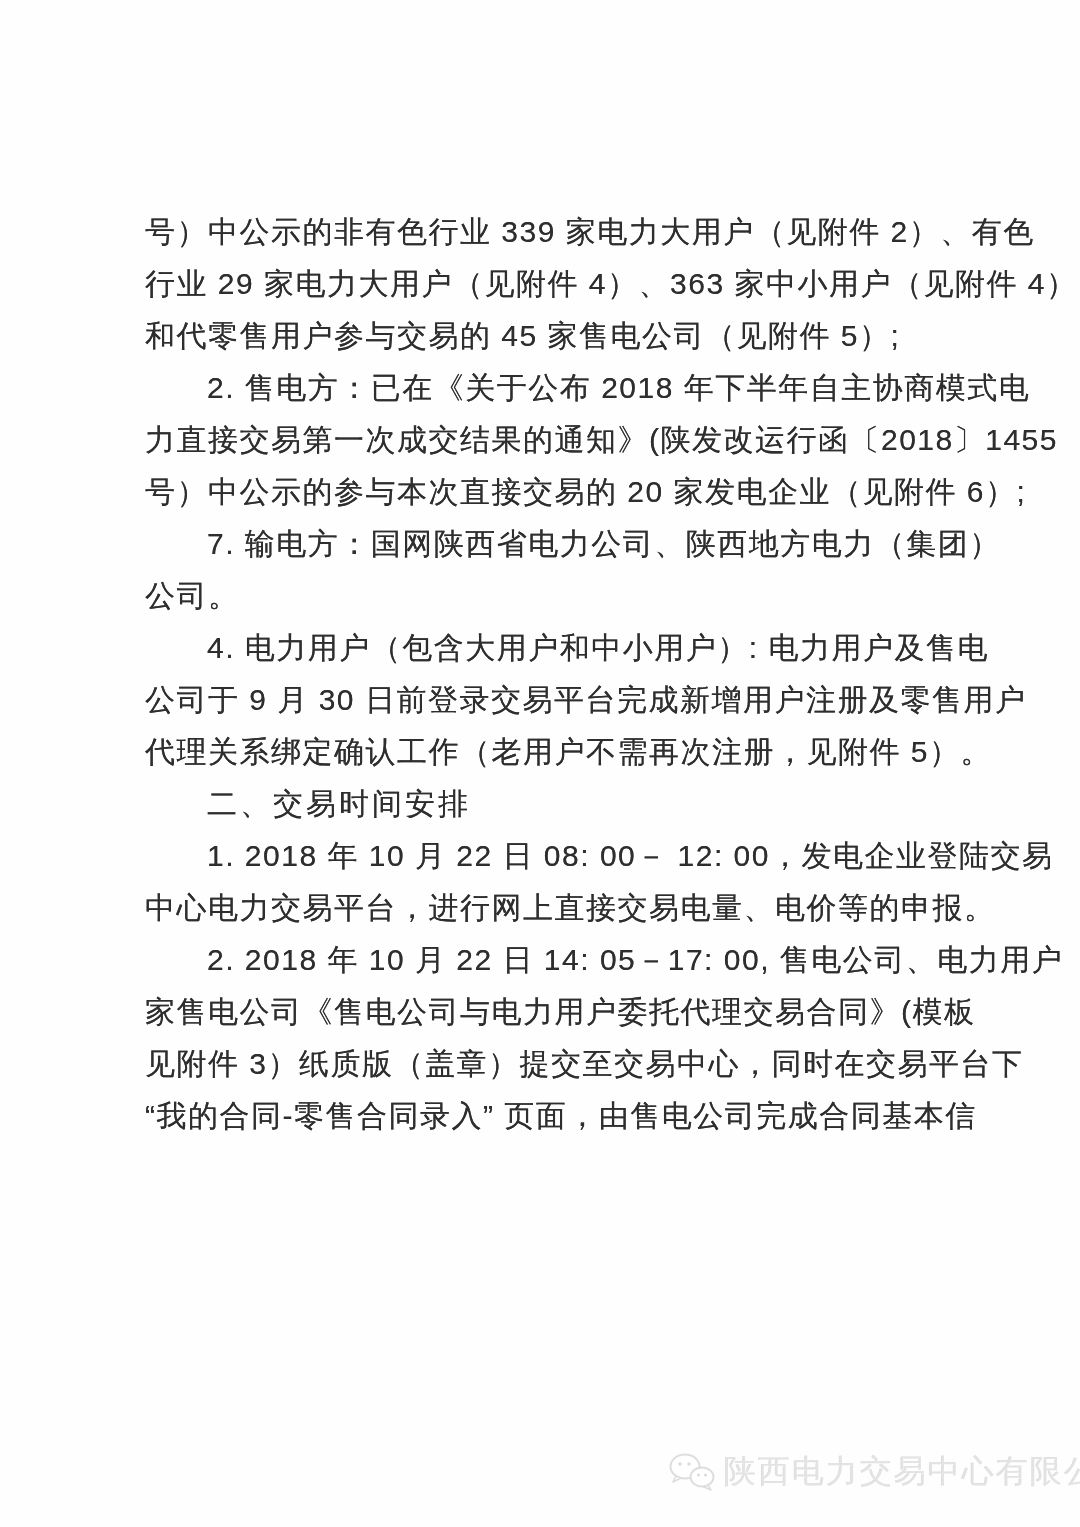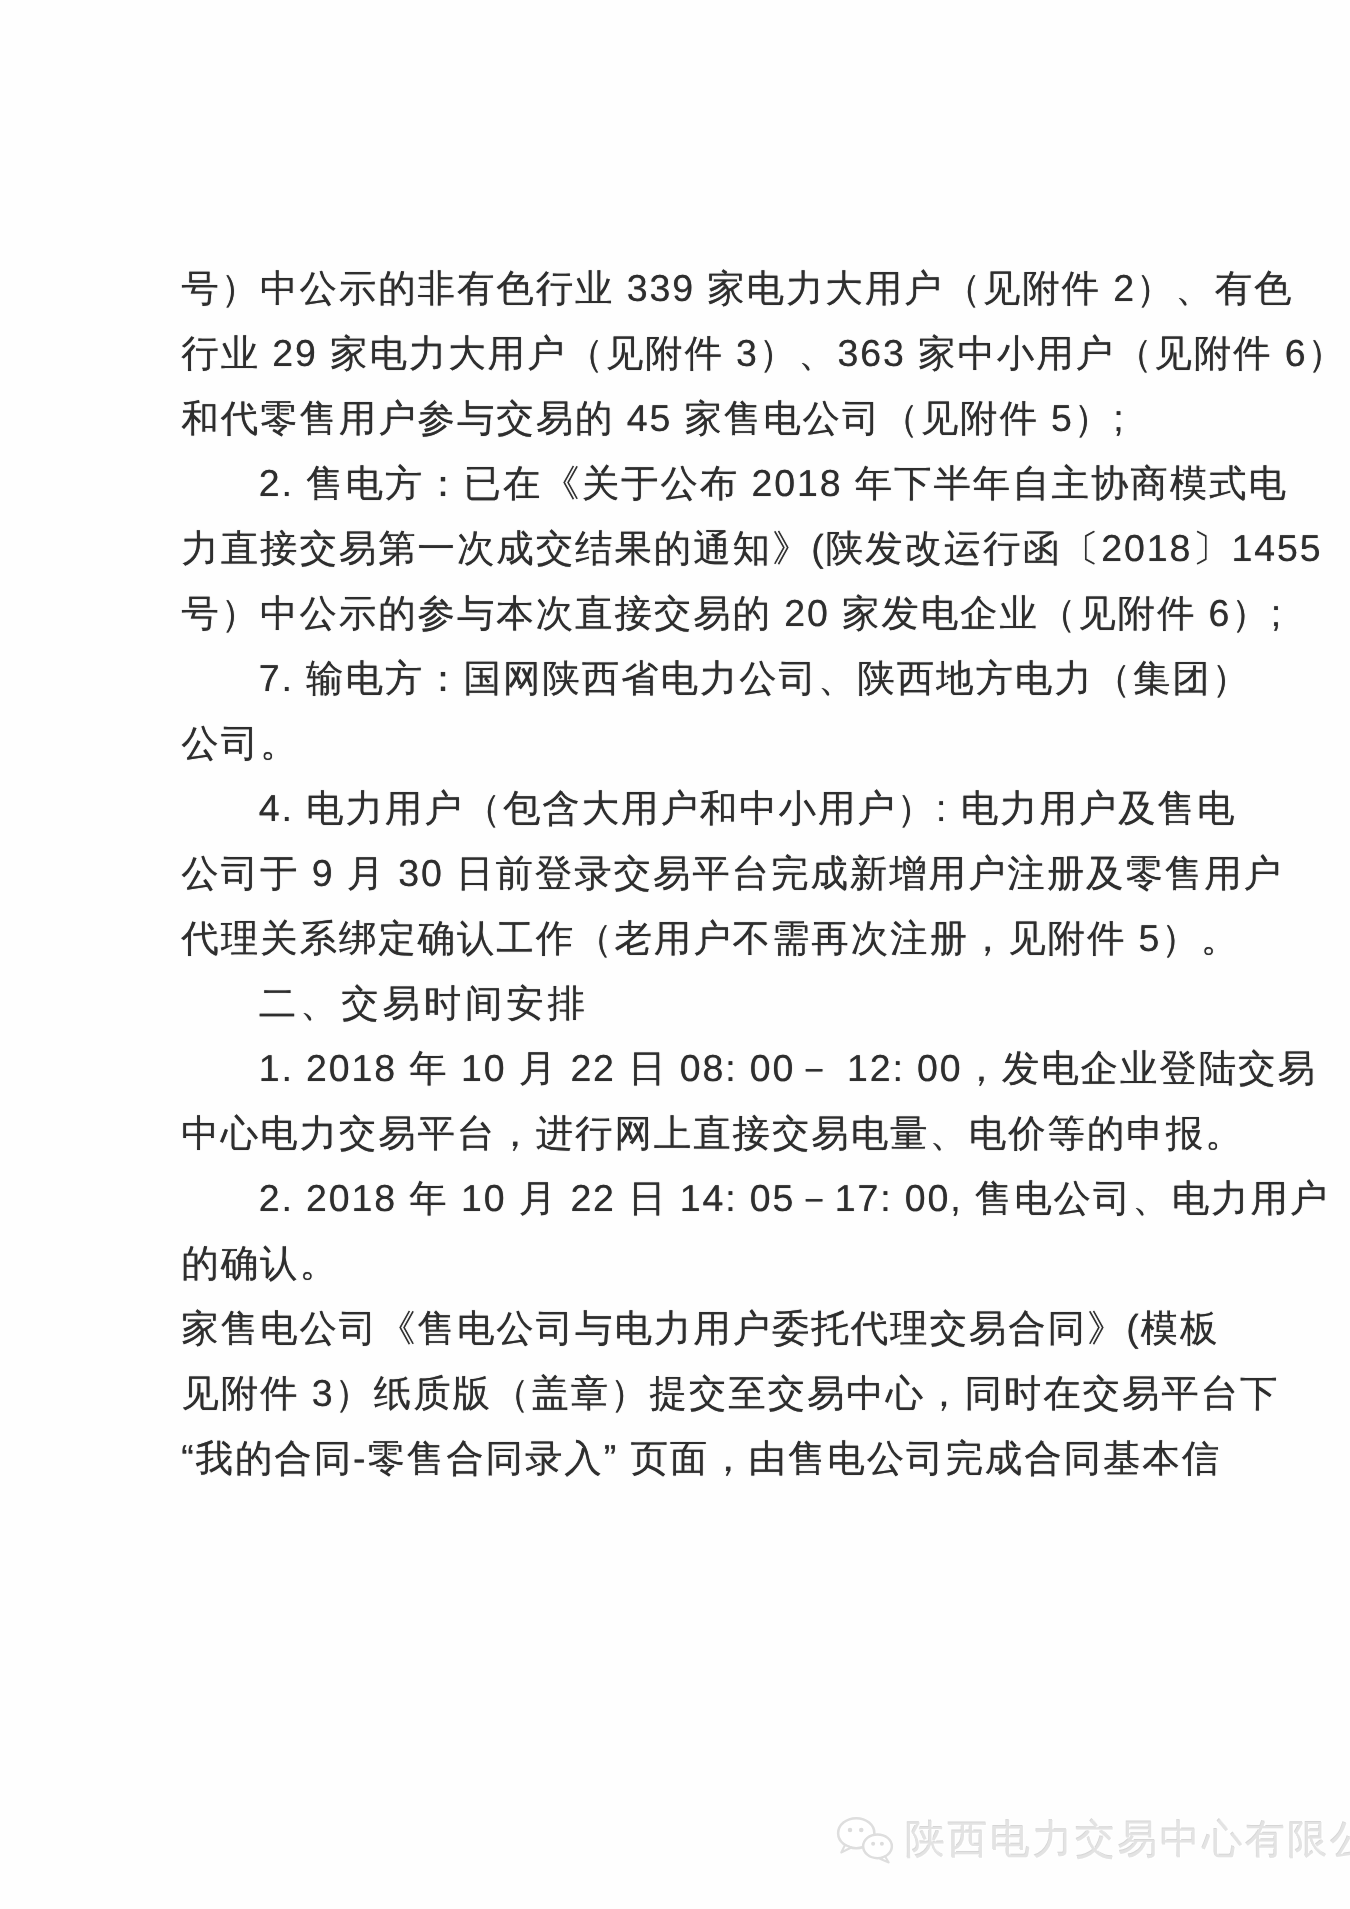--- a/index.html
+++ b/index.html
@@ -57,35 +57,34 @@
     white-space: nowrap;
   }
 </style>
 </head>
 <body>
 
 <div class="page">
 
   <div class="doc-body">
     <div class="line">号）中公示的非有色行业 339 家电力大用户（见附件 2）、有色</div>
-    <div class="line">行业 29 家电力大用户（见附件 3）、363 家中小用户（见附件 6）</div>
+    <div class="line">行业 29 家电力大用户（见附件 4）、363 家中小用户（见附件 4）</div>
     <div class="line">和代零售用户参与交易的 45 家售电公司（见附件 5）;</div>
     <div class="line indent">2. 售电方：已在《关于公布 2018 年下半年自主协商模式电</div>
     <div class="line">力直接交易第一次成交结果的通知》(陕发改运行函〔2018〕1455</div>
     <div class="line">号）中公示的参与本次直接交易的 20 家发电企业（见附件 6）;</div>
     <div class="line indent">7. 输电方：国网陕西省电力公司、陕西地方电力（集团）</div>
     <div class="line">公司。</div>
     <div class="line indent">4.  电力用户（包含大用户和中小用户）: 电力用户及售电</div>
     <div class="line">公司于 9 月 30 日前登录交易平台完成新增用户注册及零售用户</div>
     <div class="line">代理关系绑定确认工作（老用户不需再次注册，见附件 5）。</div>
     <div class="line indent heading">二、交易时间安排</div>
     <div class="line indent">1.  2018 年 10 月 22 日 08: 00－ 12: 00，发电企业登陆交易</div>
     <div class="line">中心电力交易平台，进行网上直接交易电量、电价等的申报。</div>
     <div class="line indent">2.  2018 年 10 月 22 日 14: 05－17: 00, 售电公司、电力用户</div>
-    <div class="line">的确认。</div>
     <div class="line">家售电公司《售电公司与电力用户委托代理交易合同》(模板</div>
     <div class="line">见附件 3）纸质版（盖章）提交至交易中心，同时在交易平台下</div>
     <div class="line">“我的合同-零售合同录入” 页面，由售电公司完成合同基本信</div>
   </div>
 
   <div class="footer">
     <span class="wx-icon">
       <svg viewBox="0 0 48 40" width="48" height="40" fill="none">
 
         <ellipse cx="17" cy="14.5" rx="14.5" ry="12" stroke="#dedede" stroke-width="2" fill="#ffffff"></ellipse>

